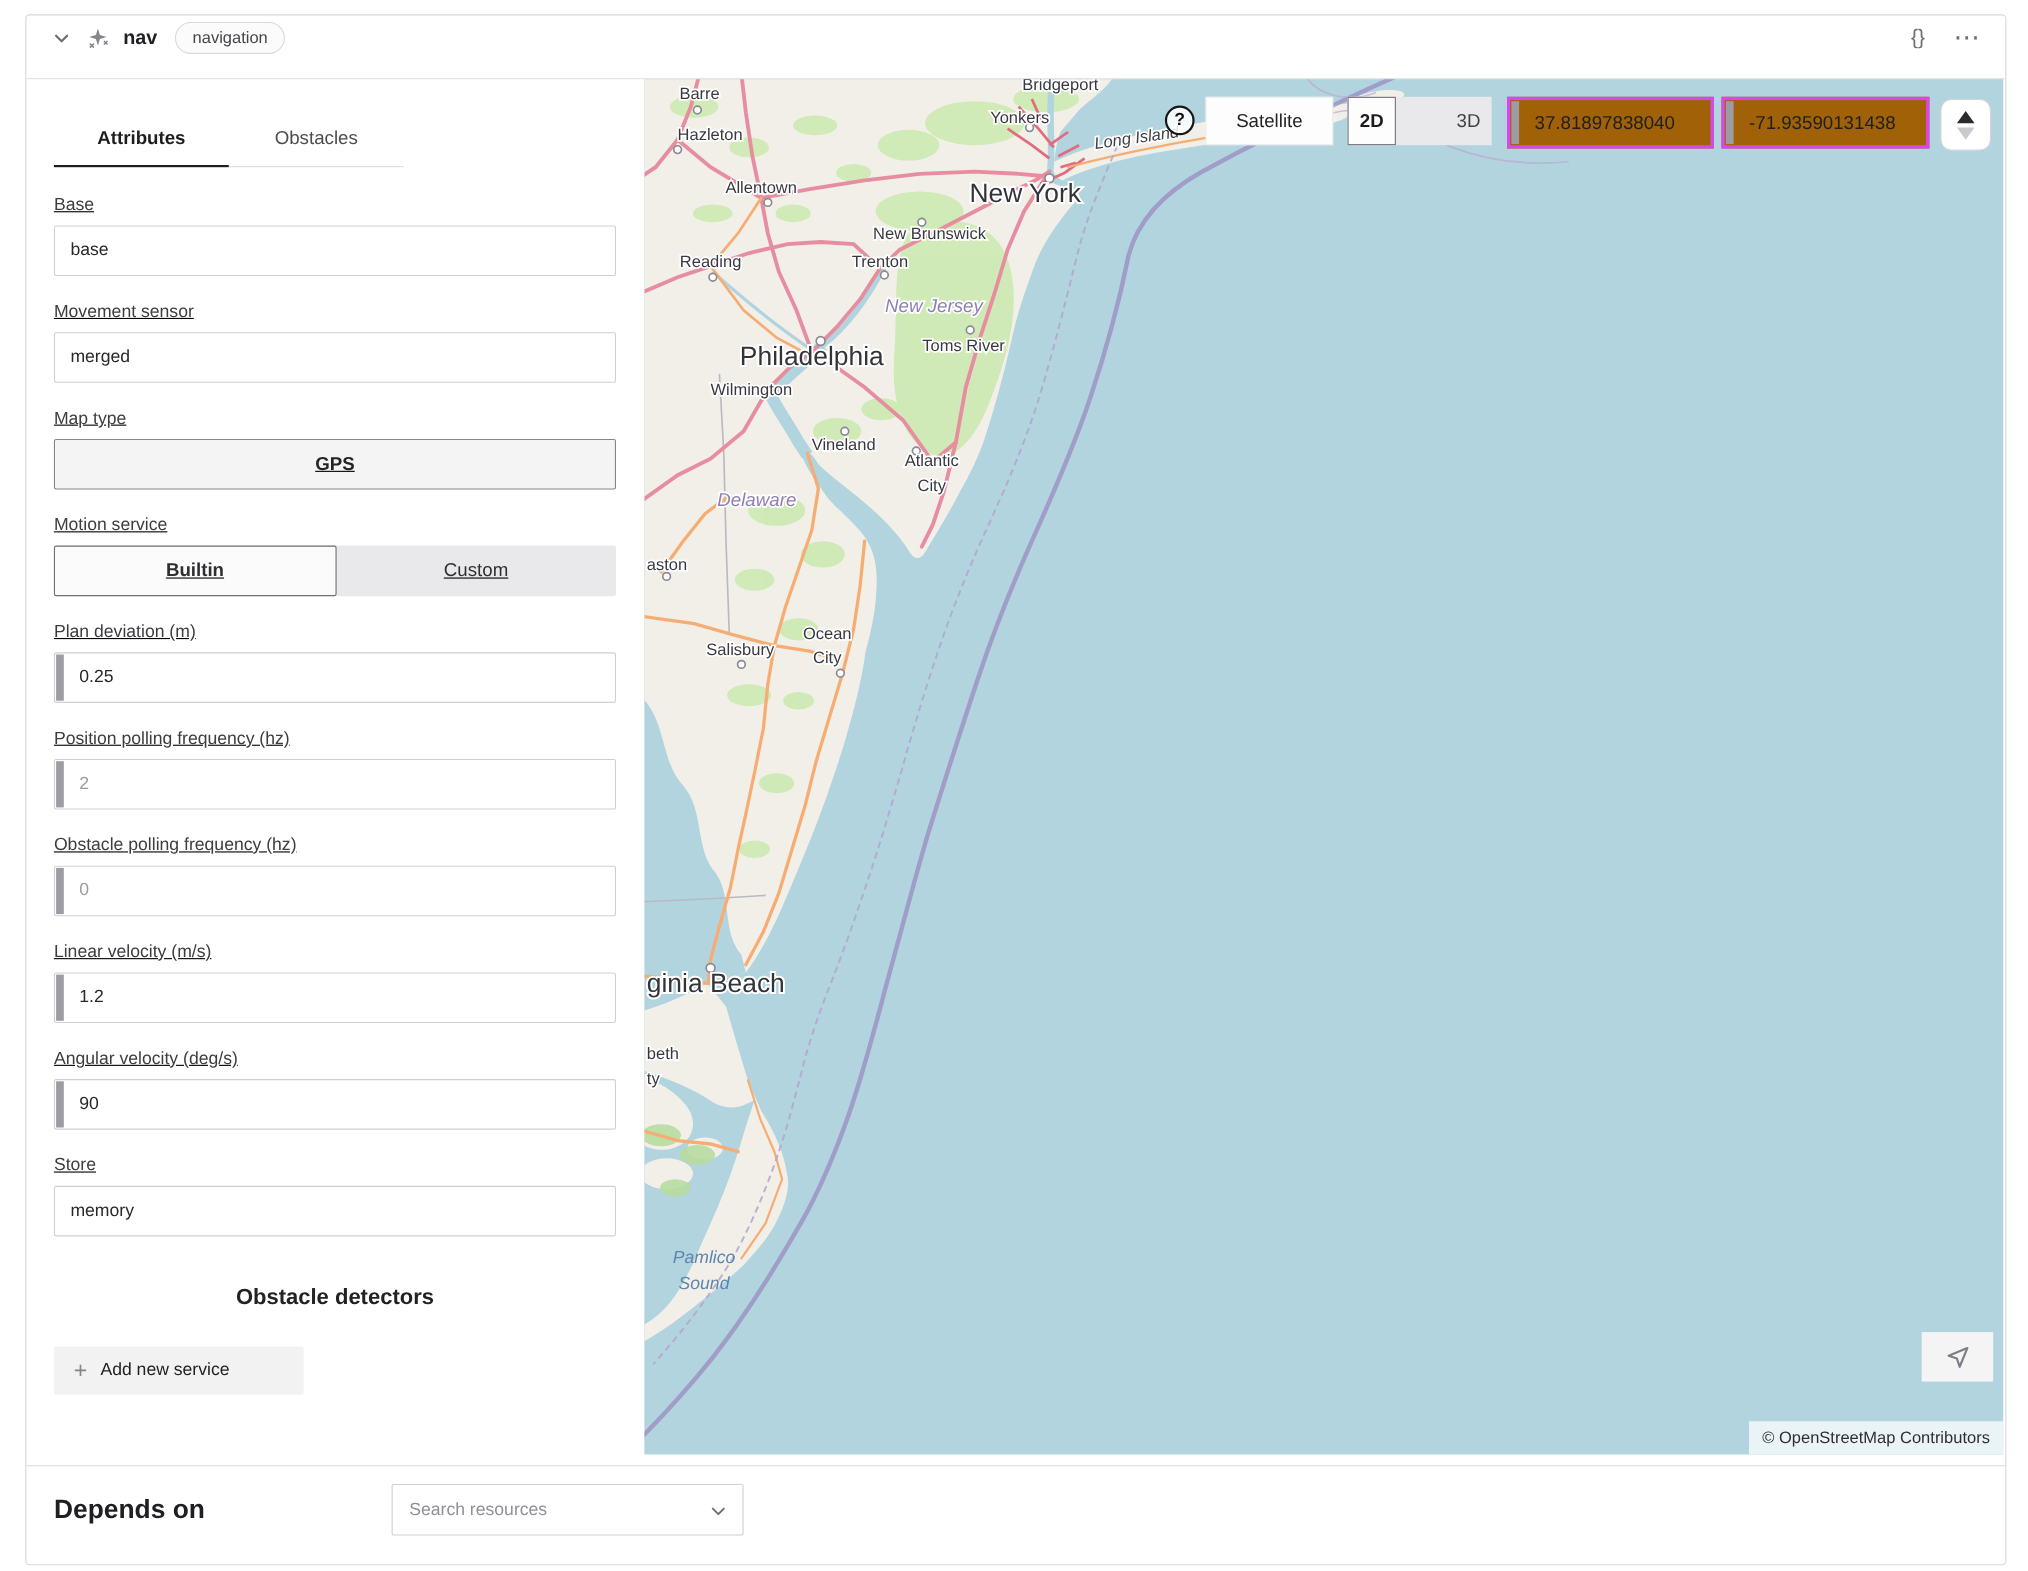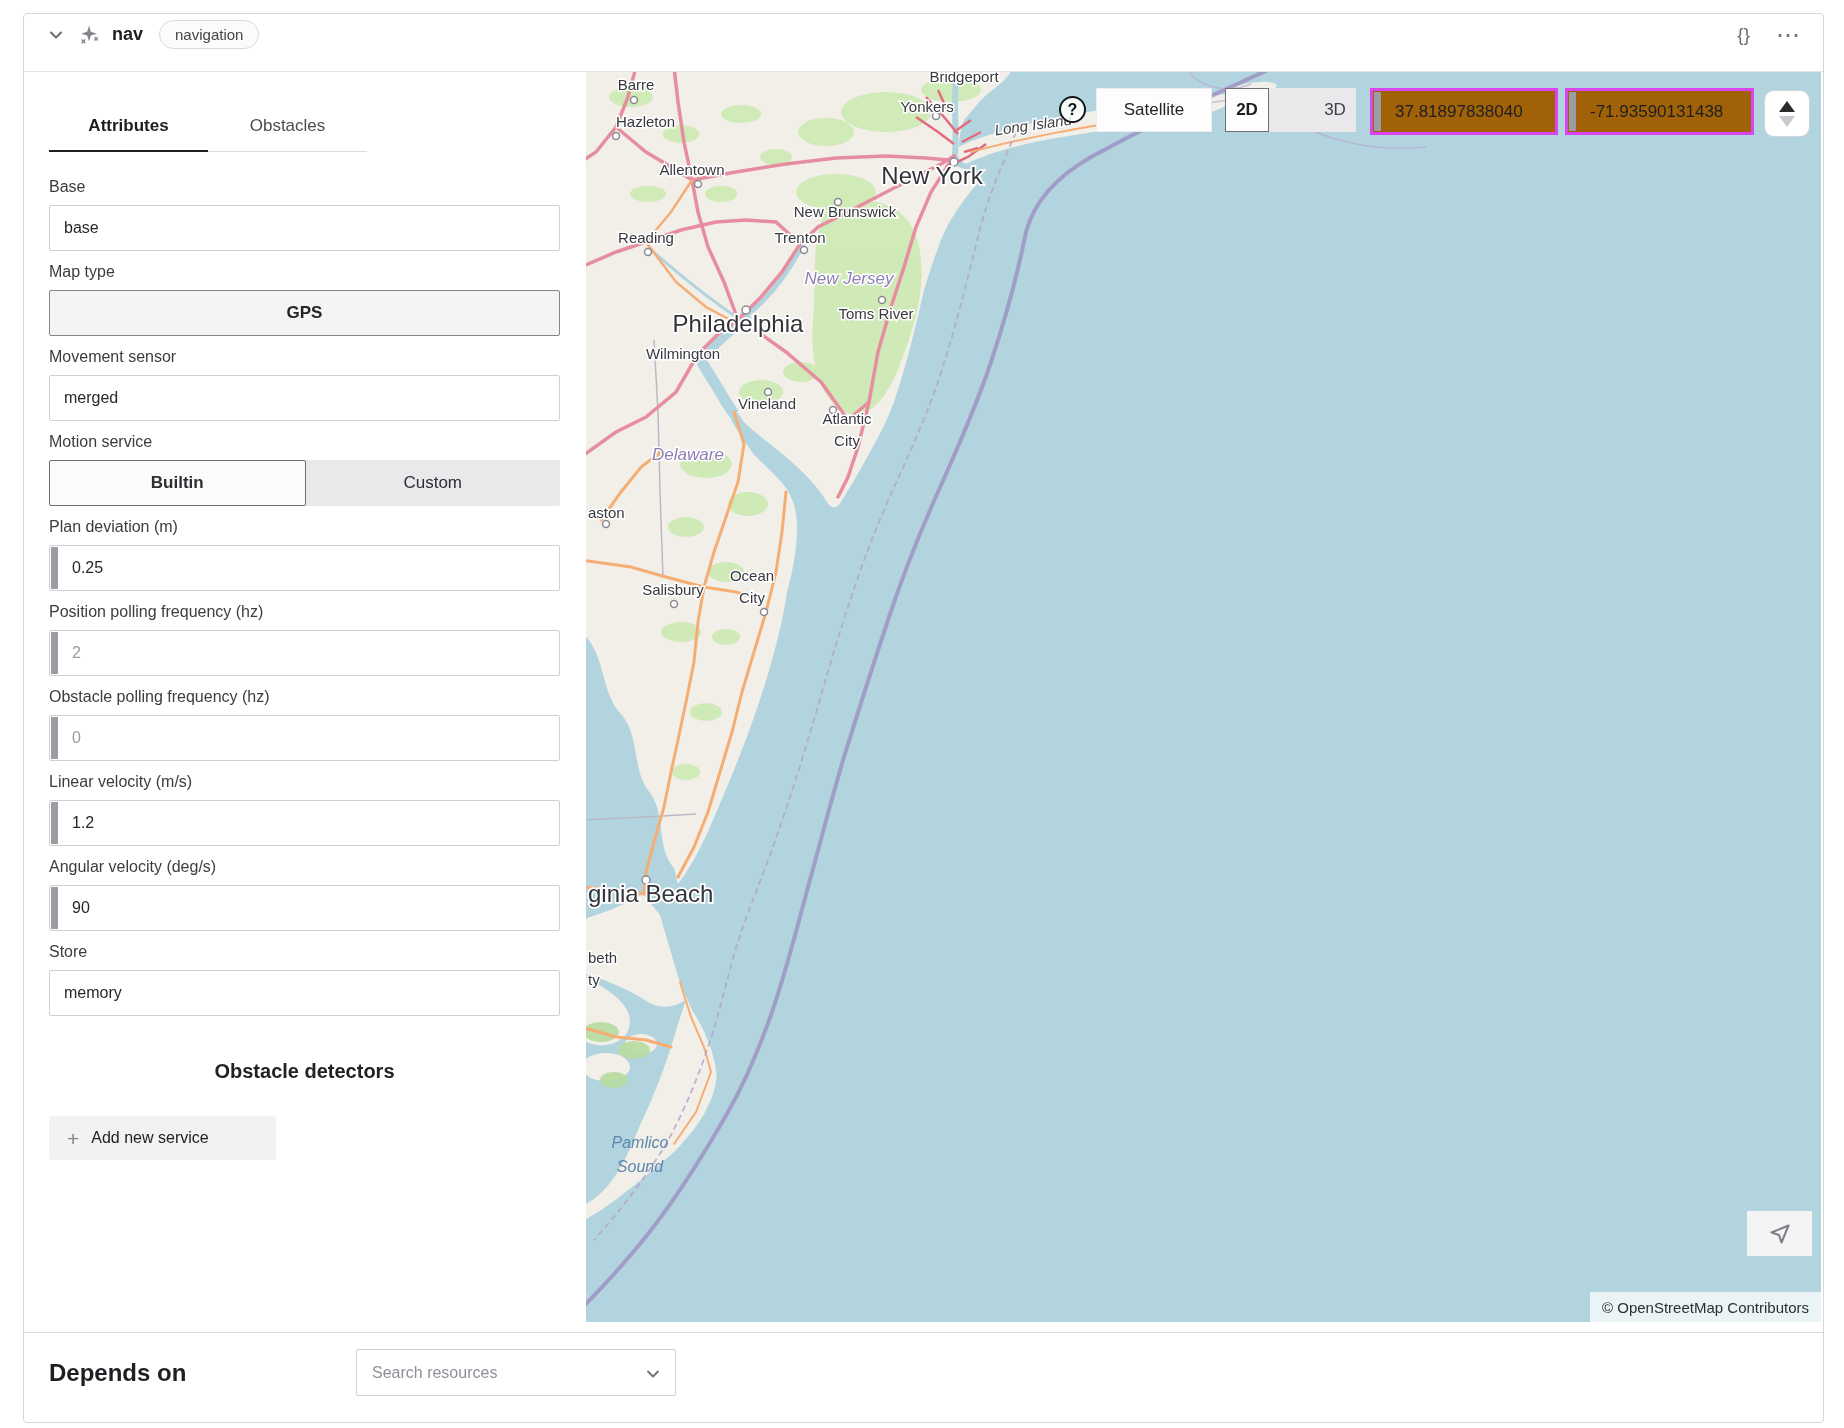--- a/index.html
+++ b/index.html
@@ -23,21 +23,21 @@
   .form-col { width:562px; flex:0 0 562px; padding:14px 26px 0 25px; overflow:hidden; }
   .map-wrap { width:1235px; height:1250px; position:relative; background:#b2d4df; flex:0 0 1235px; }
 
   
   .tabs { display:flex; margin-bottom:26px; }
   .tab { width:159px; text-align:center; padding:30px 0 14px 0; font-size:17px; cursor:pointer; }
   .tab.active { font-weight:bold; color:#1e1e22; border-bottom:2px solid #1f1f21; }
   .tab.inactive { color:#4c4c52; border-bottom:1px solid #dddde0; padding-bottom:15px; }
 
   
-  .field { margin-bottom:12px; }
+  .field { margin-bottom:24px;text-decoration:underline; }
   .field label { display:block; font-size:16px; color:#3c3c41; margin-bottom:9px; }
   .tinput { position:relative; width:511px; height:46px; border:1px solid #cfcfd4; border-radius:2px; background:#fff; }
   .tinput input { width:100%; height:100%; border:none; outline:none; background:transparent; font-size:16px; color:#28282c; padding:0 14px; font-family:"Liberation Sans",sans-serif; }
   .tinput.num input { padding-left:22px; }
   .tinput.num::before { content:""; position:absolute; left:1px; top:1px; bottom:1px; width:7px; background:#9c9ca3; }
   .tinput input::placeholder { color:#9b9ba3; opacity:1; }
 
   .gps-btn { width:511px; height:46px; background:#f4f4f5; border:1px solid #85858c; border-radius:2px; font-size:17px; font-weight:bold; color:#242428; display:flex; align-items:center; justify-content:center; cursor:pointer; }
 
   .seg { display:flex; width:511px; height:46px; background:#e9e9eb; border-radius:2px; }
@@ -109,27 +109,27 @@
         <div class="tab active">Attributes</div>
         <div class="tab inactive">Obstacles</div>
       </div>
 
       <div class="field">
         <label>Base</label>
         <div class="tinput"><input value="base" style=""></div>
       </div>
 
       <div class="field">
+        <label>Movement sensor</label>
+        <div class="tinput"><input value="merged" style=""></div>
+      </div>
+
+      <div class="field">
         <label>Map type</label>
         <div class="gps-btn">GPS</div>
-      </div>
-
-      <div class="field">
-        <label>Movement sensor</label>
-        <div class="tinput"><input value="merged" style=""></div>
       </div>
 
       <div class="field">
         <label>Motion service</label>
         <div class="seg">
           <div class="opt sel">Builtin</div>
           <div class="opt">Custom</div>
         </div>
       </div>
 

